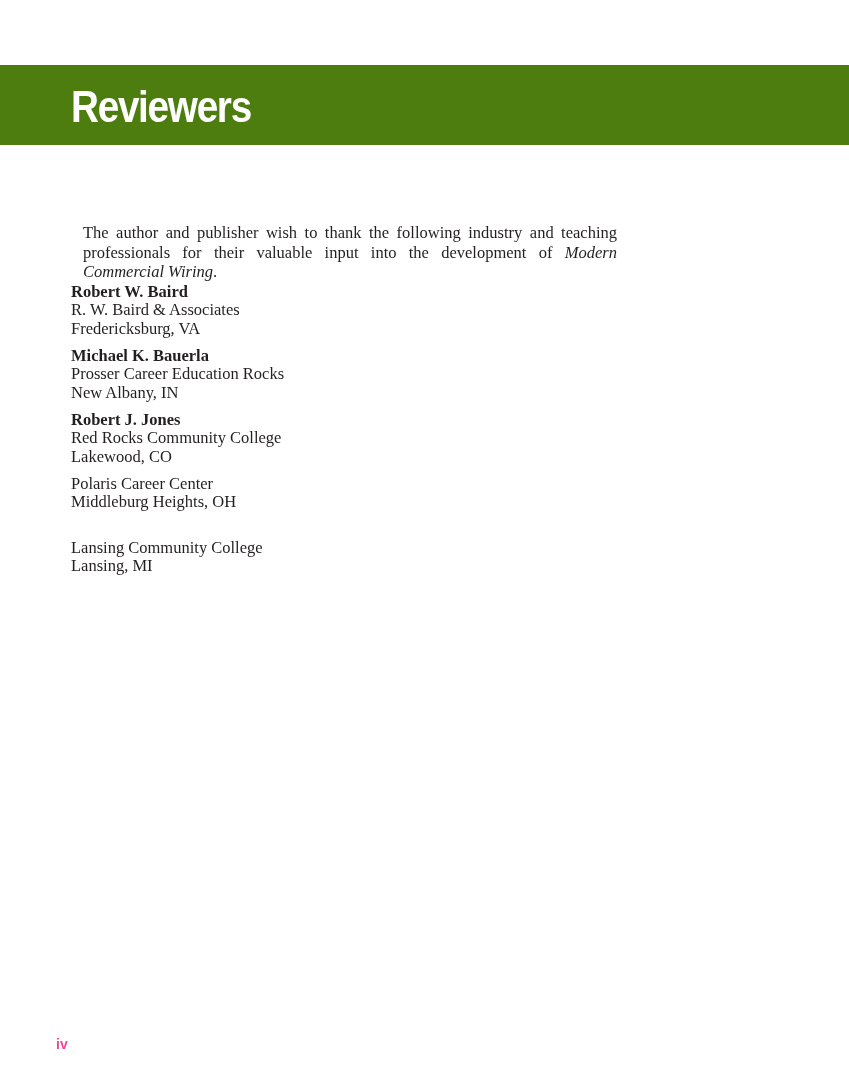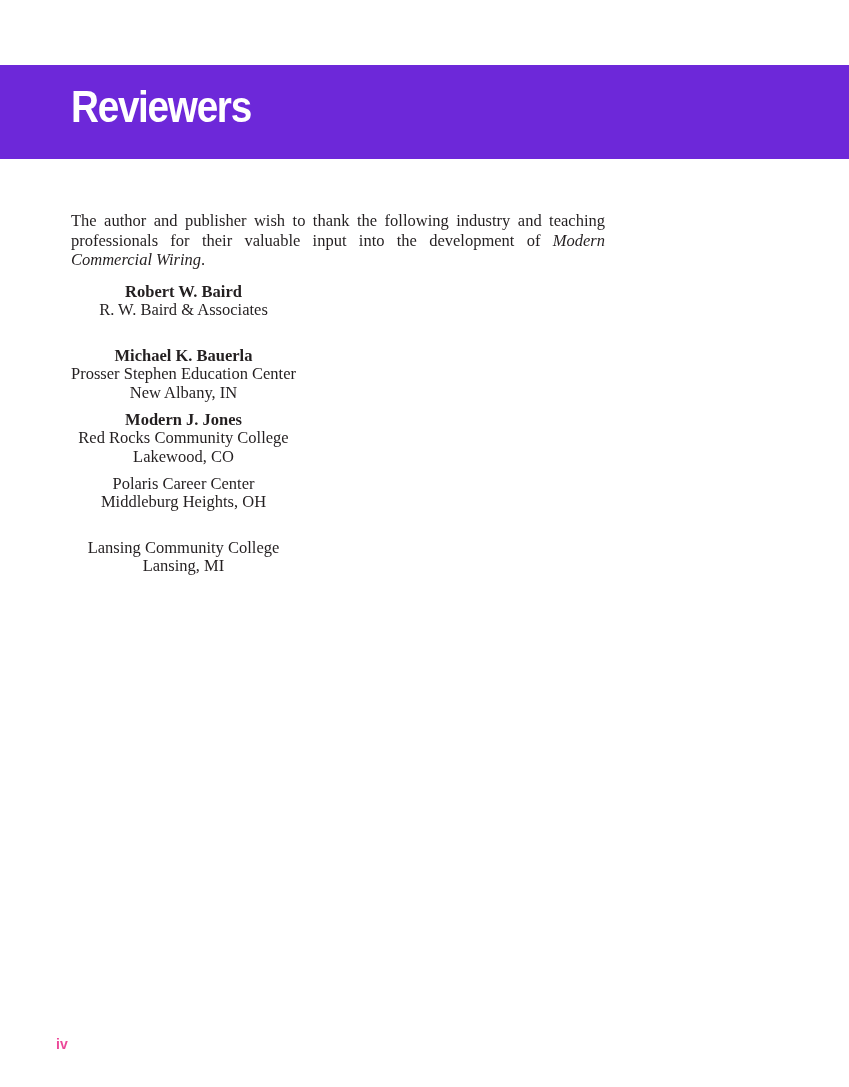--- a/index.html
+++ b/index.html
@@ -13,59 +13,58 @@
       position: relative;
       overflow: hidden;
       font-family: "Liberation Serif", "DejaVu Serif", serif;
       color: #231f20;
     }
     .banner {
       position: absolute;
       left: 0;
       top: 65px;
       width: 849px;
-      height: 94px;
-      background: #6d28d9;
+      height: 80px;
+      background: #4d7c0f;
     }
     .banner-title {
       position: absolute;
       left: 71px;
       top: 16px;
       margin: 0;
       font-family: "Liberation Sans", "DejaVu Sans", sans-serif;
       font-weight: bold;
       font-size: 45px;
       line-height: 52px;
       color: #ffffff;
       letter-spacing: -1.5px;
       transform: scaleX(0.86);
       transform-origin: left center;
     }
     .intro {
       position: absolute;
       left: 71px;
       top: 211px;
       width: 534px;
-      margin: 0;
+      margin: 12px;
       font-size: 16.5px;
       line-height: 19.6px;
       text-align: justify;
       color: #231f20;
     }
     .intro em {
       font-style: italic;
     }
     .reviewers {
       position: absolute;
       left: 71px;
       top: 283px;
       margin: 0;
       padding: 0;
       list-style: none;
-      text-align: center;
     }
     .reviewer {
       height: 64px;
       font-size: 16.5px;
       line-height: 18.4px;
     }
     .reviewer-name {
       display: block;
       font-weight: bold;
     }
@@ -88,28 +87,29 @@
 <div class="banner">
   <h1 class="banner-title">Reviewers</h1>
 </div>
 
 <p class="intro"><span>The author and publisher wish to thank the following industry and teaching professionals for their valuable input into the development of </span><em>Modern Commercial Wiring</em><span>.</span></p>
 
 <ul class="reviewers">
   <li class="reviewer">
     <span class="reviewer-name">Robert W. Baird</span>
     <span class="reviewer-line">R. W. Baird &amp; Associates</span>
+    <span class="reviewer-line">Fredericksburg, VA</span>
   </li>
   <li class="reviewer">
     <span class="reviewer-name">Michael K. Bauerla</span>
-    <span class="reviewer-line">Prosser Stephen Education Center</span>
+    <span class="reviewer-line">Prosser Career Education Rocks</span>
     <span class="reviewer-line">New Albany, IN</span>
   </li>
   <li class="reviewer">
-    <span class="reviewer-name">Modern J. Jones</span>
+    <span class="reviewer-name">Robert J. Jones</span>
     <span class="reviewer-line">Red Rocks Community College</span>
     <span class="reviewer-line">Lakewood, CO</span>
   </li>
   <li class="reviewer">
     <span class="reviewer-line">Polaris Career Center</span>
     <span class="reviewer-line">Middleburg Heights, OH</span>
   </li>
   <li class="reviewer">
     <span class="reviewer-line">Lansing Community College</span>
     <span class="reviewer-line">Lansing, MI</span>

